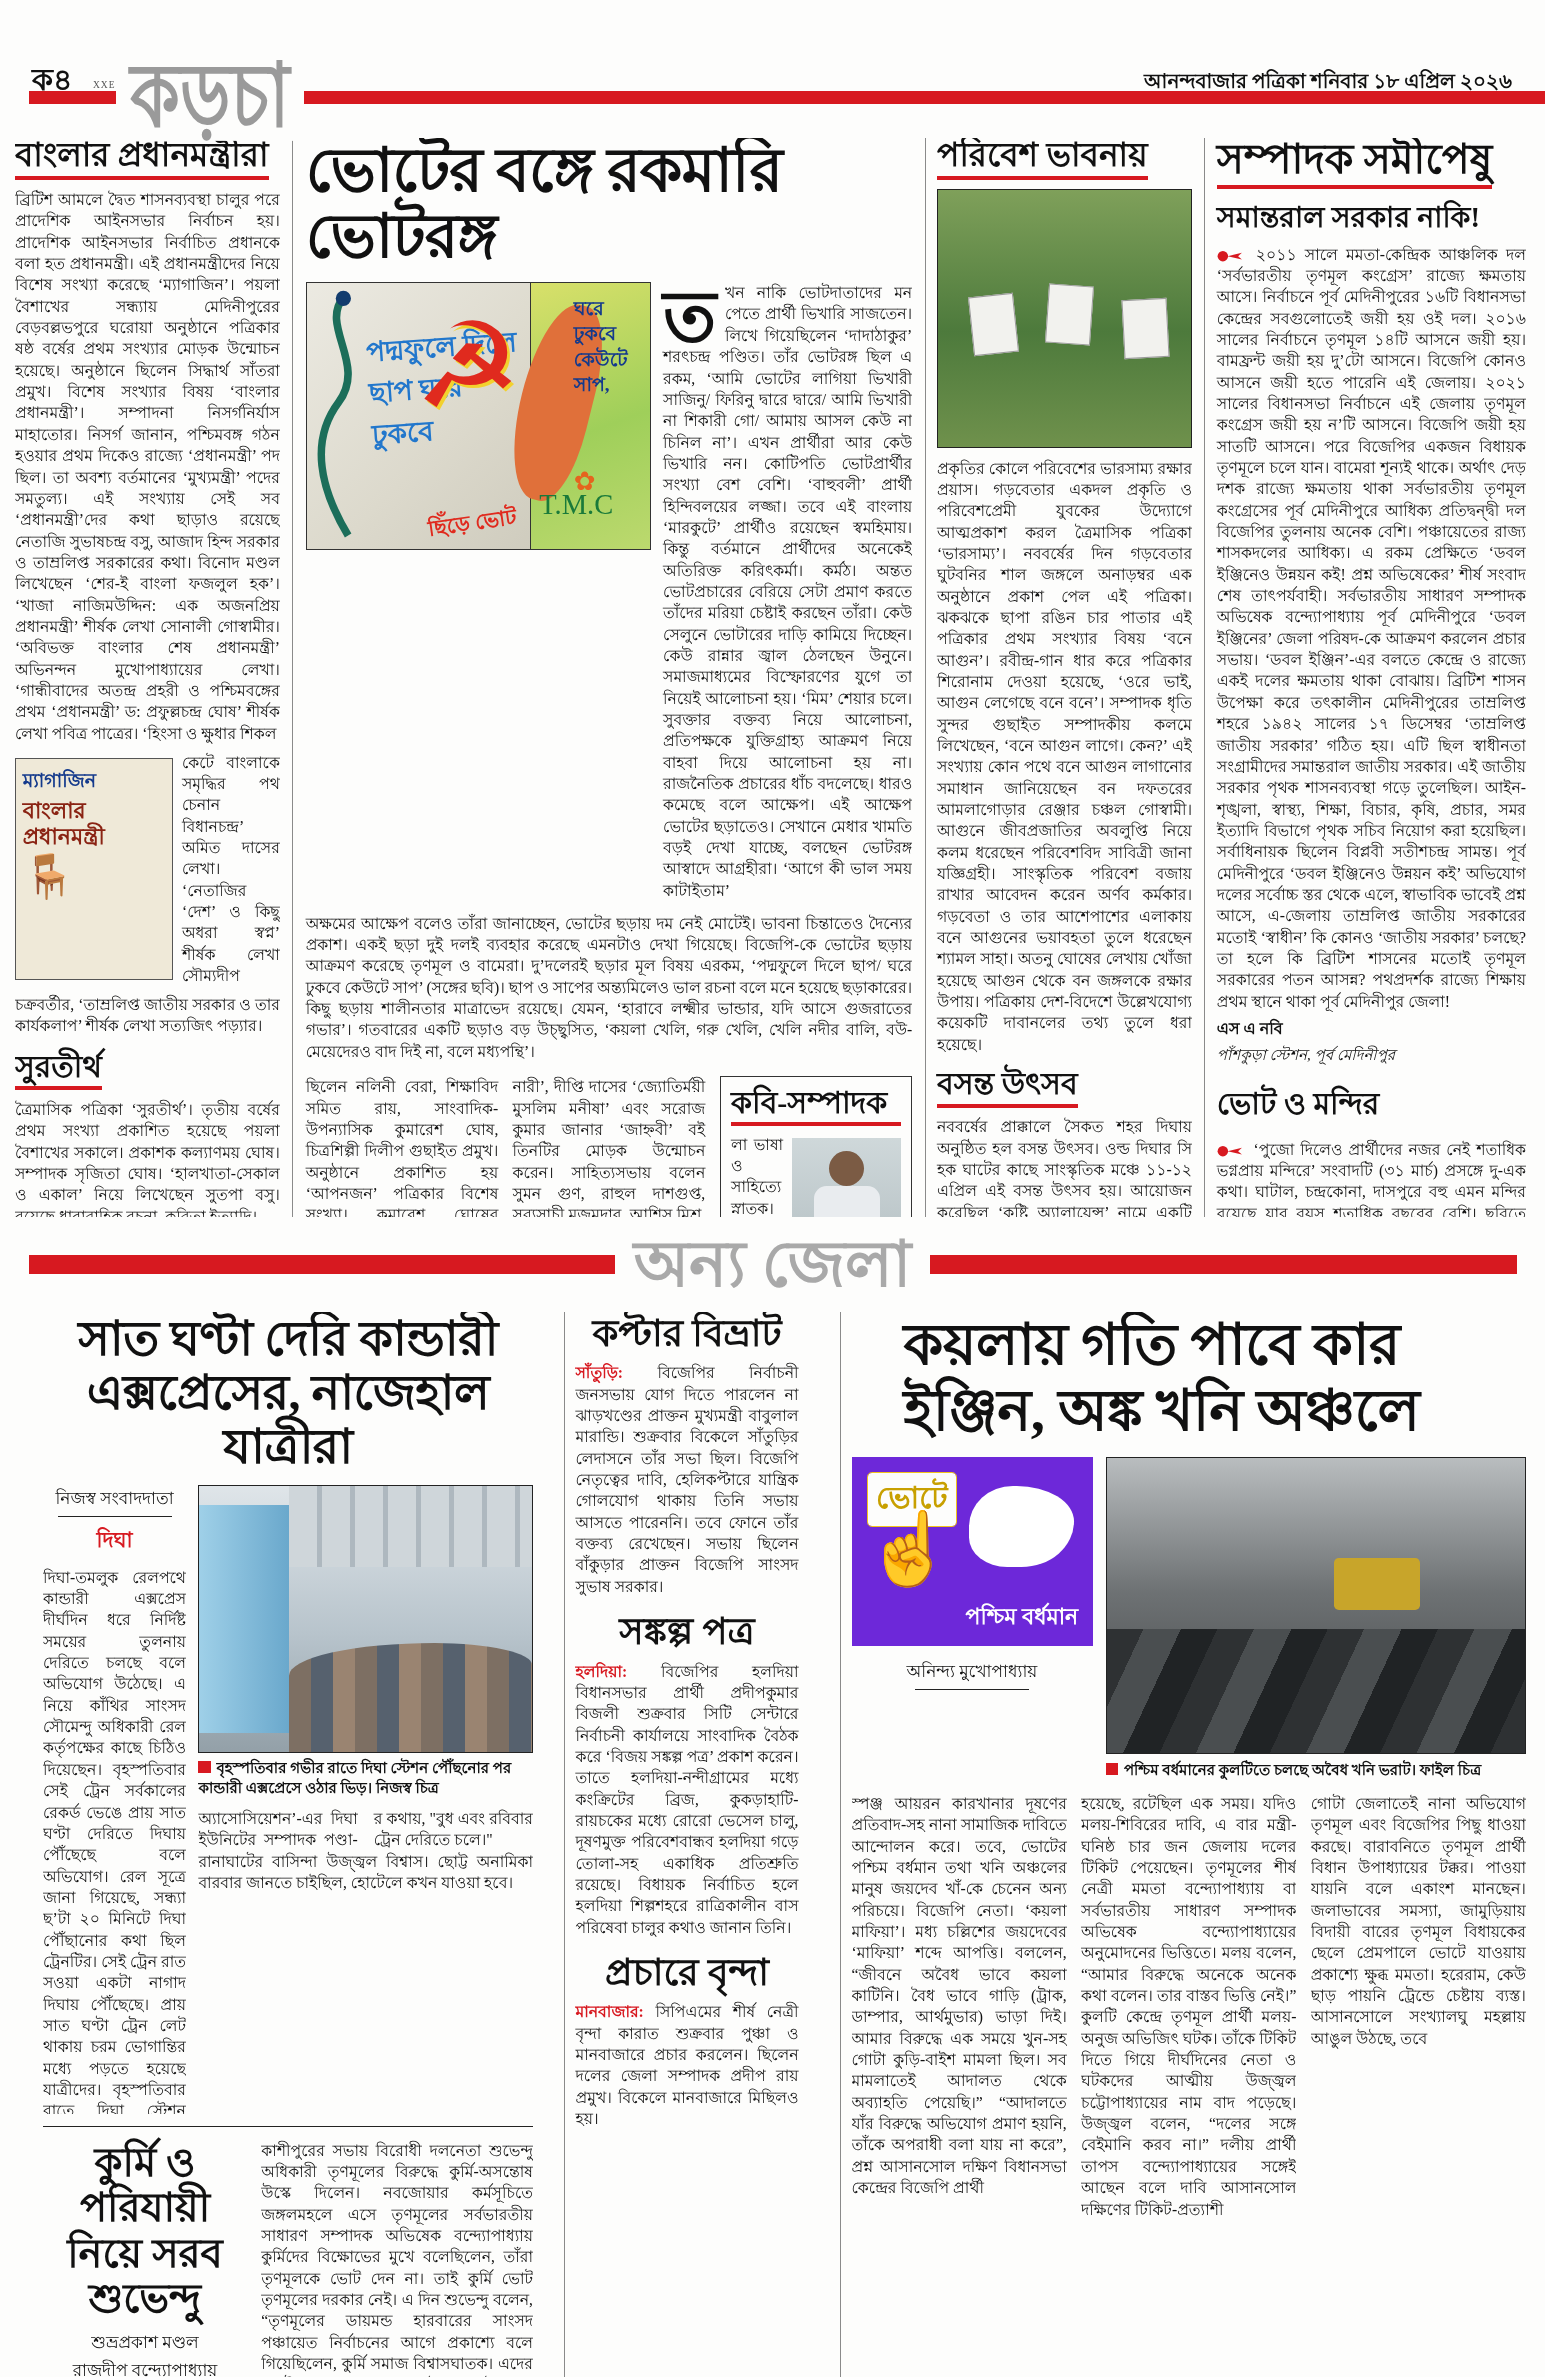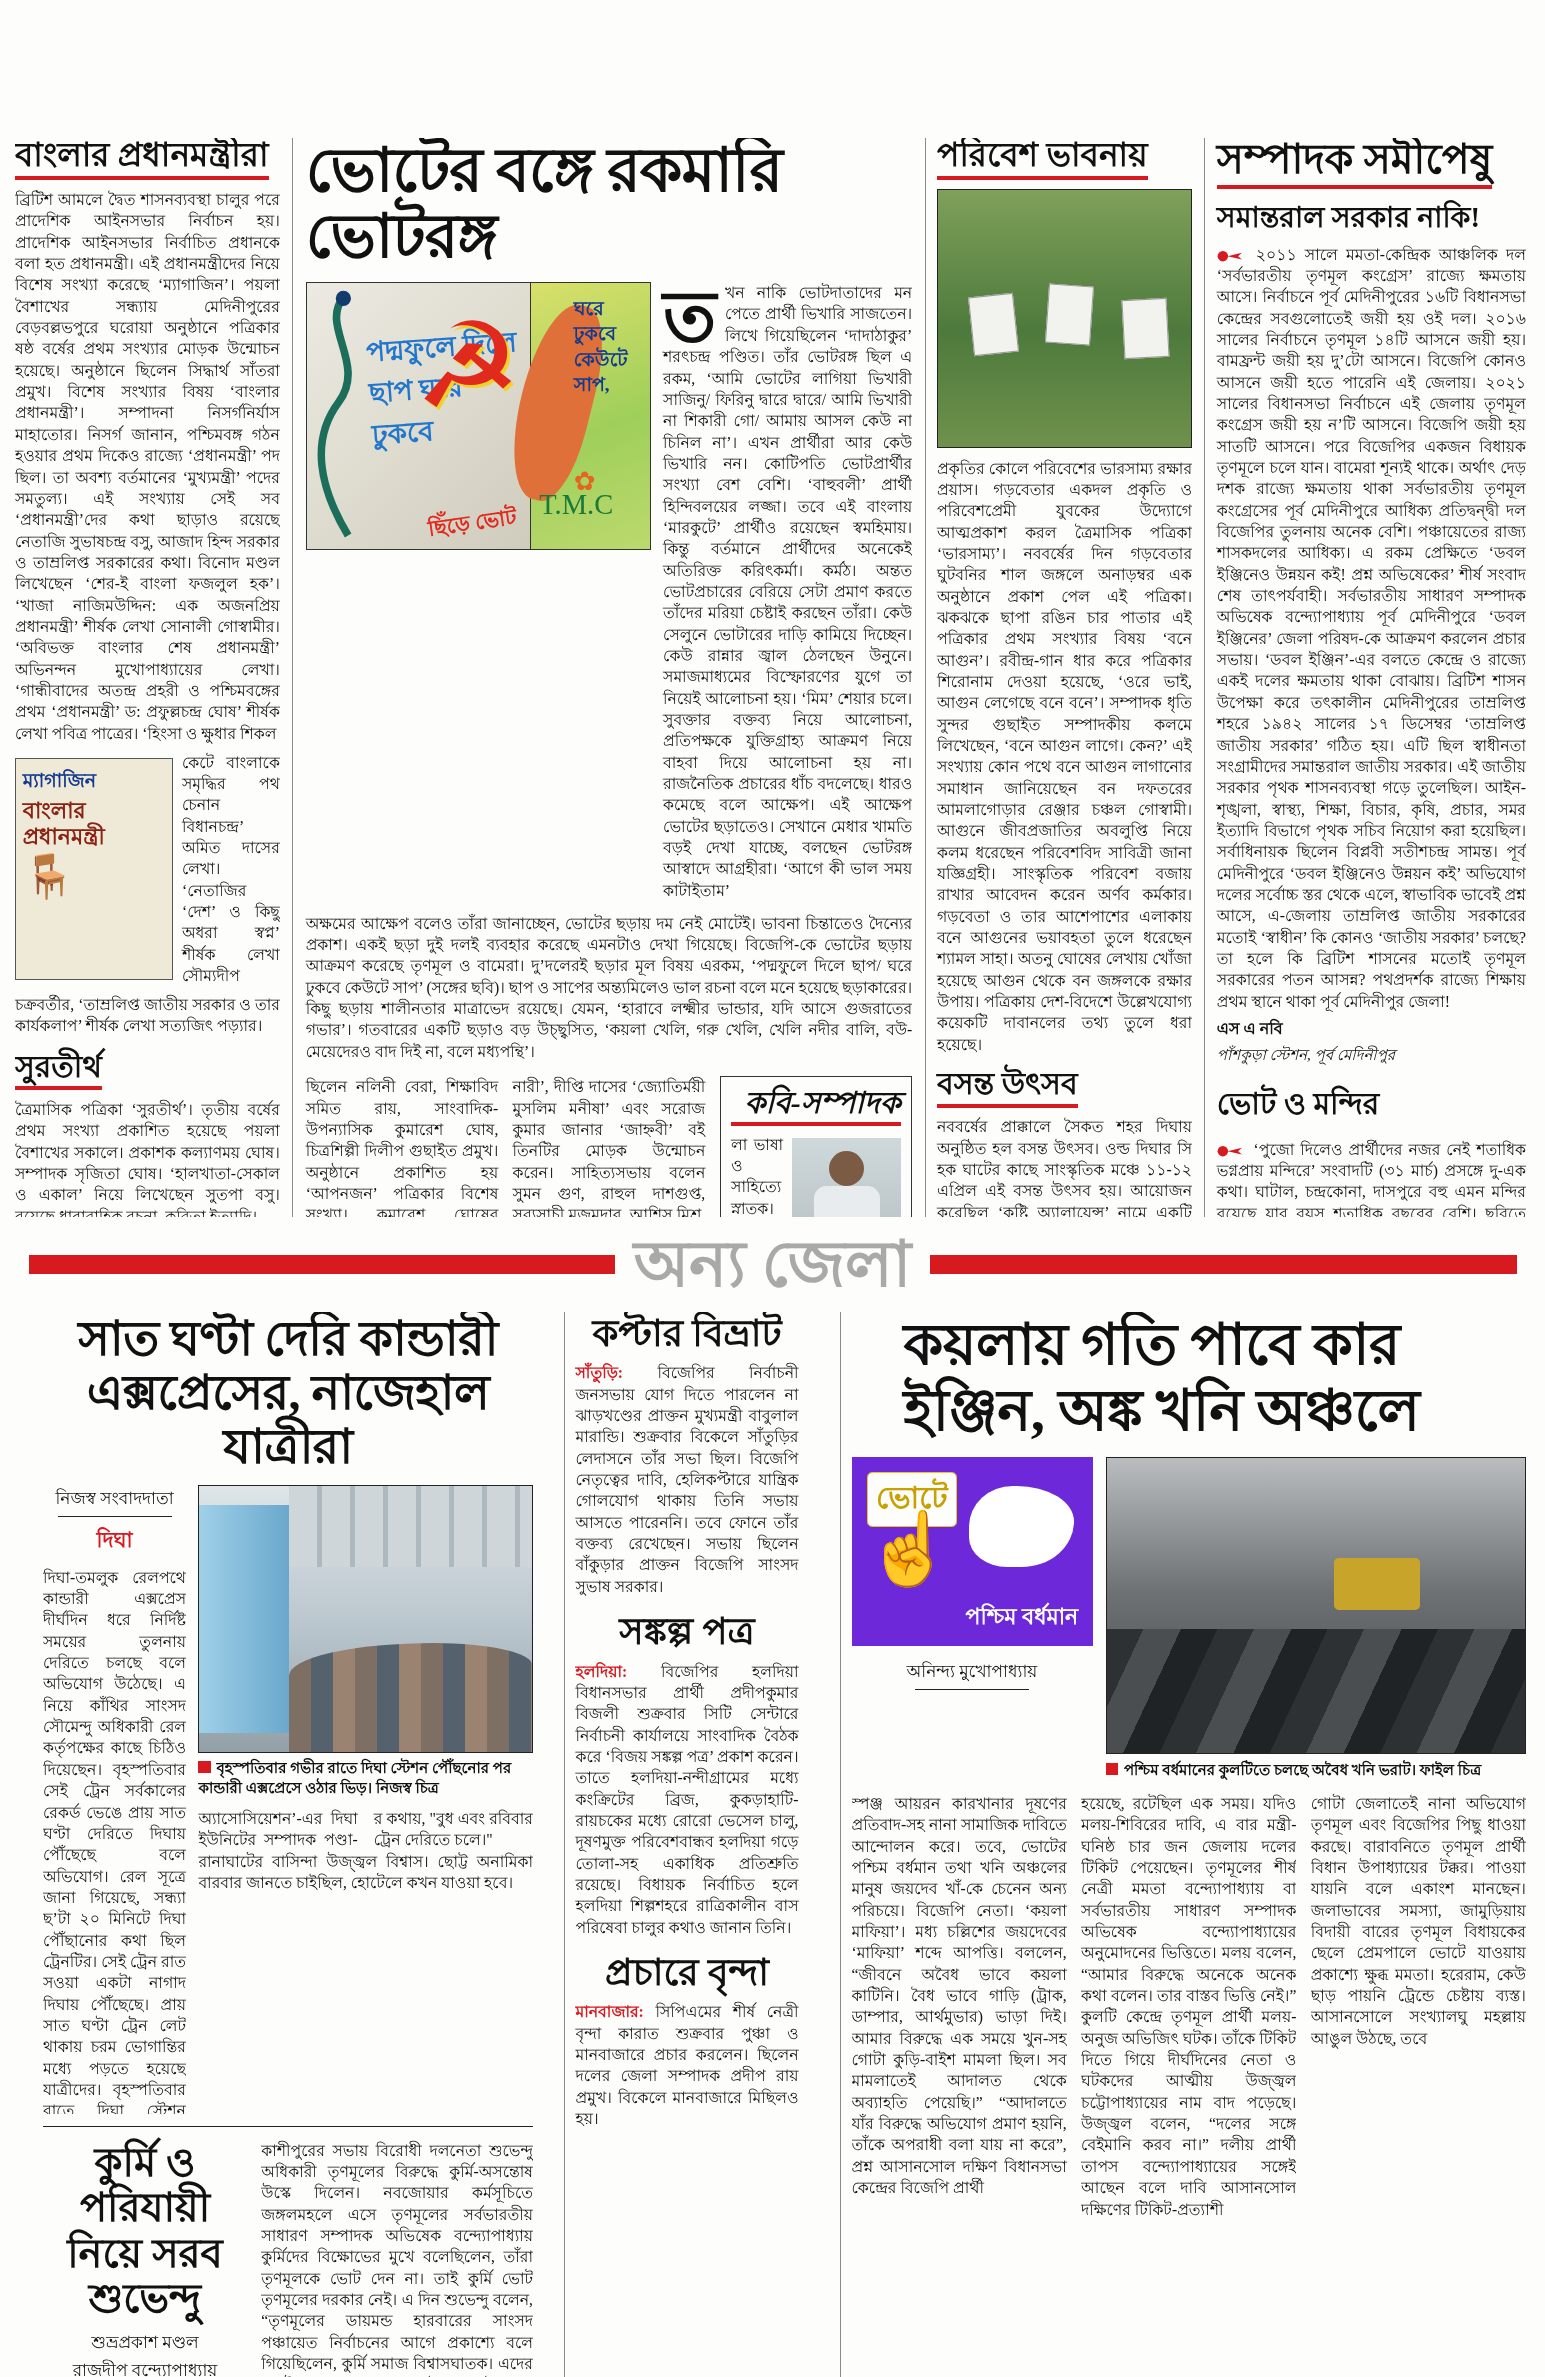--- a/index.html
+++ b/index.html
@@ -47,21 +47,21 @@
   #graffL .vote{position:absolute;right:12.4px;bottom:6.7px;font-size:21px;color:#e02a1e;font-weight:bold;transform:rotate(-8deg);}
   #graffR{flex:0 0 119px;background:linear-gradient(160deg,#d8e06a,#9fcf5a 55%,#bcd96e);position:relative;border-left:1.4px solid #333;}
   #graffR .path{position:absolute;left:-9.5px;top:19px;width:71px;height:200px;background:#e0703a;border-radius:50% 40% 40% 50%;transform:rotate(14deg);}
   #graffR .txt{position:absolute;right:4.8px;top:12.4px;width:71px;font-size:19px;font-weight:bold;line-height:1.35;color:#143a8c;}
   #graffR .tmc{position:absolute;left:8.6px;bottom:28.5px;font-size:28.5px;color:#1a7a3a;}
   #graffR .lotus{position:absolute;left:43px;bottom:52px;font-size:26px;color:#e5641e;}
   .drop{float:left;font-size:71px;line-height:0.8;font-weight:bold;padding:6.7px 8.6px 0 0;}
   .subrow{display:flex;gap:14.3px;margin-top:14.3px;}
   .subrow>div{flex:1;min-width:0;}
   .boxed{border:1.4px solid #333;padding:9.5px 10.5px;}
-  .kobi-title{text-align:right;display:block;margin:0 auto 7.6px auto;font-style:italic;}
+  .kobi-title{text-align:left;display:block;margin:0 auto 7.6px auto;}
   .manphoto{float:right;width:109px;height:171px;margin:4.8px 0 2.9px 8.6px;background:linear-gradient(#cfd8da,#aab6ba);position:relative;}
   .manphoto .head{position:absolute;left:37px;top:12.4px;width:35px;height:35px;border-radius:50%;background:#7b5b44;}
   .manphoto .torso{position:absolute;left:22px;top:48px;width:66px;height:71px;border-radius:12.4px 12.4px 3.8px 3.8px;background:#e9ecef;}
   .coverbox{border:1.4px solid #555;background:#efe9d8;padding:6.7px;margin:6.7px 0;position:relative;}
   .coverbox .t1{font-size:19px;font-weight:bold;color:#143a8c;}
   .coverbox .t2{font-size:22px;font-weight:bold;color:#8a2313;line-height:1.2;}
   .coverbox .chair{font-size:43px;color:#6b3a18;}
   .forest{height:257px;background:linear-gradient(#7fa05a,#4d7a3c 55%,#6f914c);position:relative;border:1.4px solid #222;}
   .forest .sheet1,.forest .sheet2,.forest .sheet3{position:absolute;width:43px;height:57px;background:#f2f2ee;border:1px solid #999;}
   .forest .sheet1{left:33px;top:105px;transform:rotate(-6deg);}
@@ -90,20 +90,27 @@
   .votebadge .hand{position:absolute;left:14.3px;top:57px;font-size:71px;color:#fff;line-height:1;}
   .votebadge .map{position:absolute;right:19px;top:28.5px;width:105px;height:81px;background:#fff;border-radius:46% 60% 55% 40%/55% 48% 62% 40%;}
   .votebadge .dist{position:absolute;right:14.3px;bottom:10.5px;font-size:22px;color:#fff;font-weight:bold;}
   .rule-h{border-top:1.4px solid #222;margin:12.4px 0;}
 </style>
 </head>
 <body>
 
 <div id="sheet">
 
+  <div id="hdr">
+    <div class="pageno">ক৪</div>
+    <div class="edition">XXE</div>
+    <div class="redbar"></div>
+    <div class="masthead">কড়চা</div>
+    <div class="dateline-top">আনন্দবাজার পত্রিকা শনিবার ১৮ এপ্রিল ২০২৬</div>
+  </div>
 
   <div id="topzone">
 
     <div id="colA">
       <h2 class="sec-title h-small">বাংলার প্রধানমন্ত্রীরা</h2>
       <div class="body">ব্রিটিশ আমলে দ্বৈত শাসনব্যবস্থা চালুর পরে প্রাদেশিক আইনসভার নির্বাচন হয়। প্রাদেশিক আইনসভার নির্বাচিত প্রধানকে বলা হত প্রধানমন্ত্রী। এই প্রধানমন্ত্রীদের নিয়ে বিশেষ সংখ্যা করেছে ‘ম্যাগাজিন’। পয়লা বৈশাখের সন্ধ্যায় মেদিনীপুরের বেড়বল্লভপুরে ঘরোয়া অনুষ্ঠানে পত্রিকার ষষ্ঠ বর্ষের প্রথম সংখ্যার মোড়ক উন্মোচন হয়েছে। অনুষ্ঠানে ছিলেন সিদ্ধার্থ সাঁতরা প্রমুখ। বিশেষ সংখ্যার বিষয় ‘বাংলার প্রধানমন্ত্রী’। সম্পাদনা নিসর্গনির্যাস মাহাতোর। নিসর্গ জানান, পশ্চিমবঙ্গ গঠন হওয়ার প্রথম দিকেও রাজ্যে ‘প্রধানমন্ত্রী’ পদ ছিল। তা অবশ্য বর্তমানের ‘মুখ্যমন্ত্রী’ পদের সমতুল্য। এই সংখ্যায় সেই সব ‘প্রধানমন্ত্রী’দের কথা ছাড়াও রয়েছে নেতাজি সুভাষচন্দ্র বসু, আজাদ হিন্দ সরকার ও তাম্রলিপ্ত সরকারের কথা। বিনোদ মণ্ডল লিখেছেন ‘শের-ই বাংলা ফজলুল হক’। ‘খাজা নাজিমউদ্দিন: এক অজনপ্রিয় প্রধানমন্ত্রী’ শীর্ষক লেখা সোনালী গোস্বামীর। ‘অবিভক্ত বাংলার শেষ প্রধানমন্ত্রী’ অভিনন্দন মুখোপাধ্যায়ের লেখা। ‘গান্ধীবাদের অতন্দ্র প্রহরী ও পশ্চিমবঙ্গের প্রথম ‘প্রধানমন্ত্রী’ ড: প্রফুল্লচন্দ্র ঘোষ’ শীর্ষক লেখা পবিত্র পাত্রের। ‘হিংসা ও ক্ষুধার শিকল</div>
       <div style="display:flex;gap:8.6px;margin:7.6px 0;">
         <div class="coverbox" style="flex:0 0 143px;">
           <div class="t1">ম্যাগাজিন</div>
           <div class="t2">বাংলার প্রধানমন্ত্রী</div>

